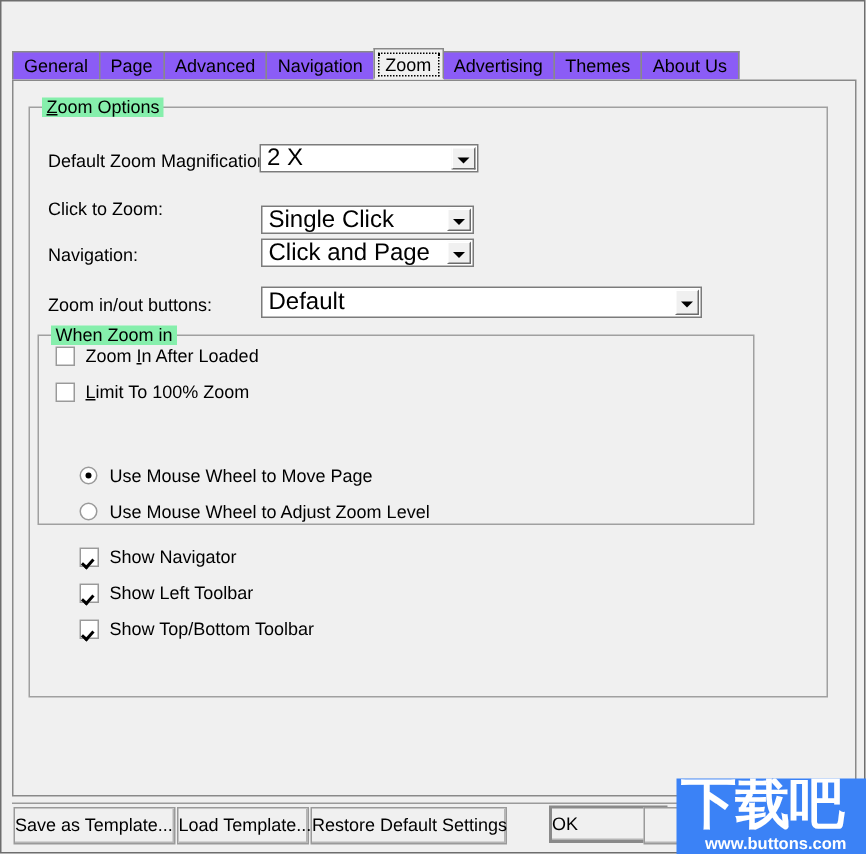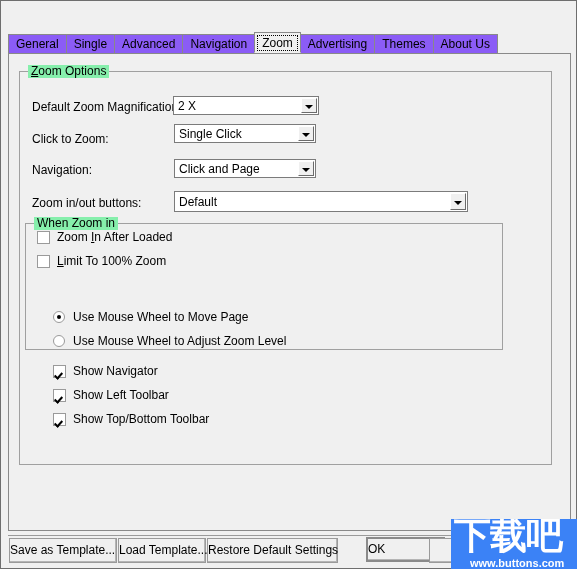--- a/index.html
+++ b/index.html
@@ -132,21 +132,21 @@
     position: absolute;
     height: 19px;
     background: #ffffff;
     border: 1px solid #7b7b7b;
     box-sizing: border-box;
     cursor: default;
   }
   .combo .combo-text {
     position: absolute;
     left: 4px; top: 2px;
-    font-size: 12px;
+    font-size: 16px;
     line-height: 14px;
     white-space: nowrap;
     color: #000;
   }
   .combo .combo-btn {
     position: absolute;
     right: 1px; top: 1px;
     width: 16px; height: 15px;
     background: #f0f0f0;
     border: 1px solid #ffffff;
@@ -286,39 +286,39 @@
     white-space: nowrap;
   }
 </style>
 </head>
 <body>
 
 <div class="window">
 
 
   <div class="tabstrip">
-    <div class="tab"><span>General</span></div><div class="tab"><span>Single</span></div><div class="tab"><span>Advanced</span></div><div class="tab"><span>Navigation</span></div><div class="tab selected"><span class="tab-focus"></span><span>Zoom</span></div><div class="tab"><span>Advertising</span></div><div class="tab"><span>Themes</span></div><div class="tab"><span>About Us</span></div>
+    <div class="tab"><span>General</span></div><div class="tab"><span>Page</span></div><div class="tab"><span>Advanced</span></div><div class="tab"><span>Navigation</span></div><div class="tab selected"><span class="tab-focus"></span><span>Zoom</span></div><div class="tab"><span>Advertising</span></div><div class="tab"><span>Themes</span></div><div class="tab"><span>About Us</span></div>
   </div>
 
   <div class="tabpanel"></div>
 
   <div class="groupbox gb-outer">
     <div class="gb-title"><span class="u">Z</span><span>oom Options</span></div>
   </div>
 
   <div class="lbl" style="left:31px; top:99px;">Default Zoom Magnification:</div>
   <div class="combo" style="left:172px; top:95px; width:146px;">
     <div class="combo-text">2 X</div>
     <div class="combo-btn">
         <span class="arrow"></span>
       </div>
   </div>
 
   <div class="lbl" style="left:31px; top:131px;">Click to Zoom:</div>
-  <div class="combo" style="left:173px; top:123px; width:142px;">
+  <div class="combo" style="left:173px; top:136px; width:142px;">
     <div class="combo-text">Single Click</div>
     <div class="combo-btn">
         <span class="arrow"></span>
       </div>
   </div>
 
   <div class="lbl" style="left:31px; top:162px;">Navigation:</div>
   <div class="combo" style="left:173px; top:158px; width:142px;">
     <div class="combo-text">Click and Page</div>
     <div class="combo-btn">

